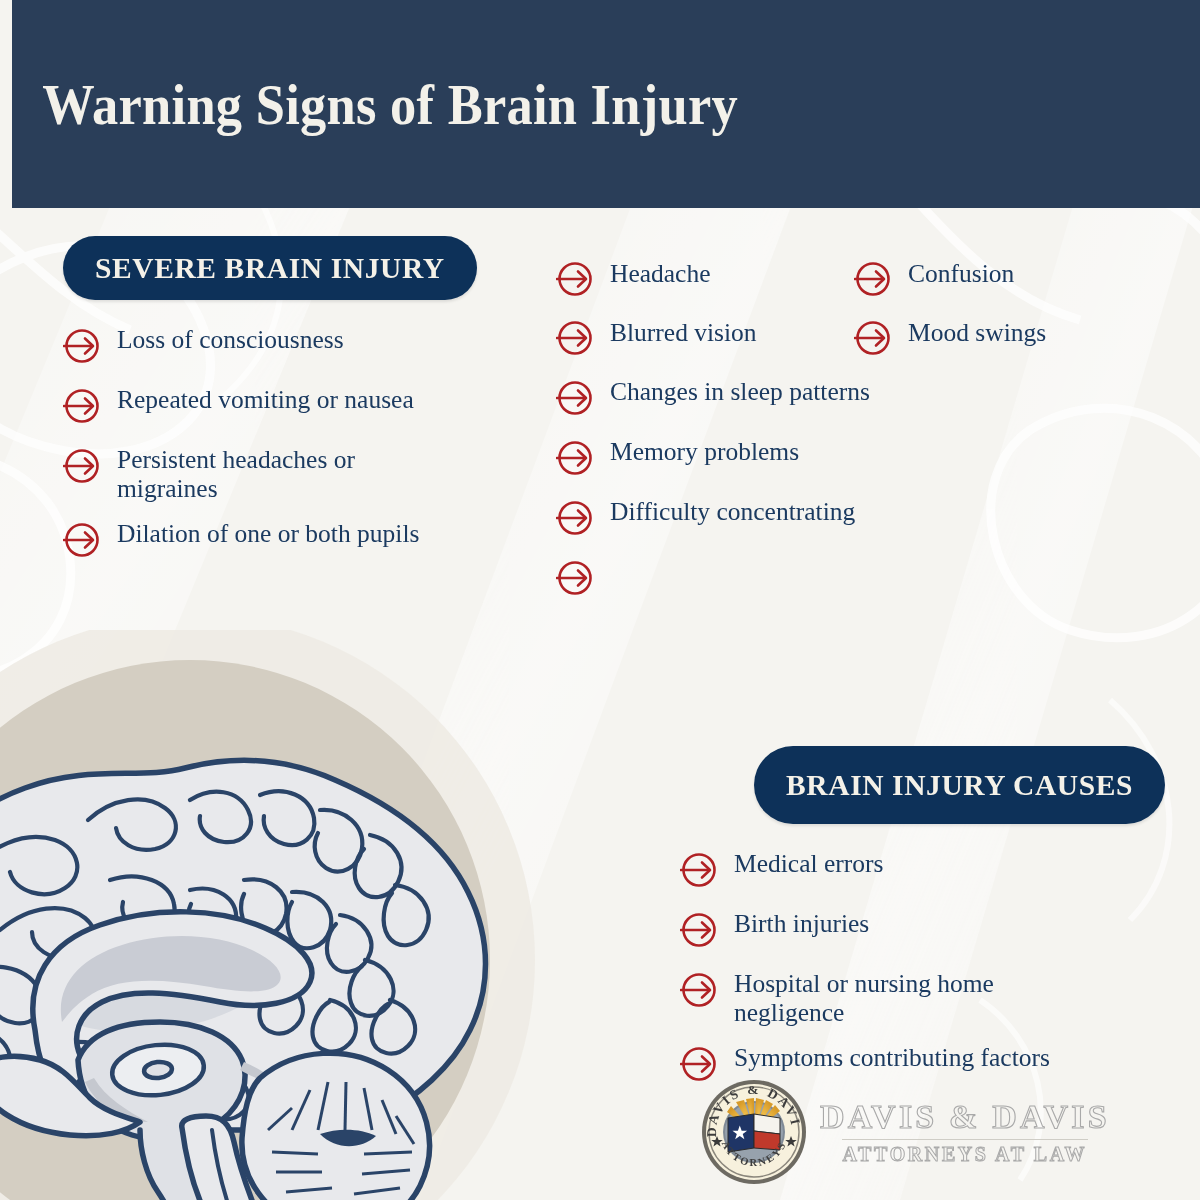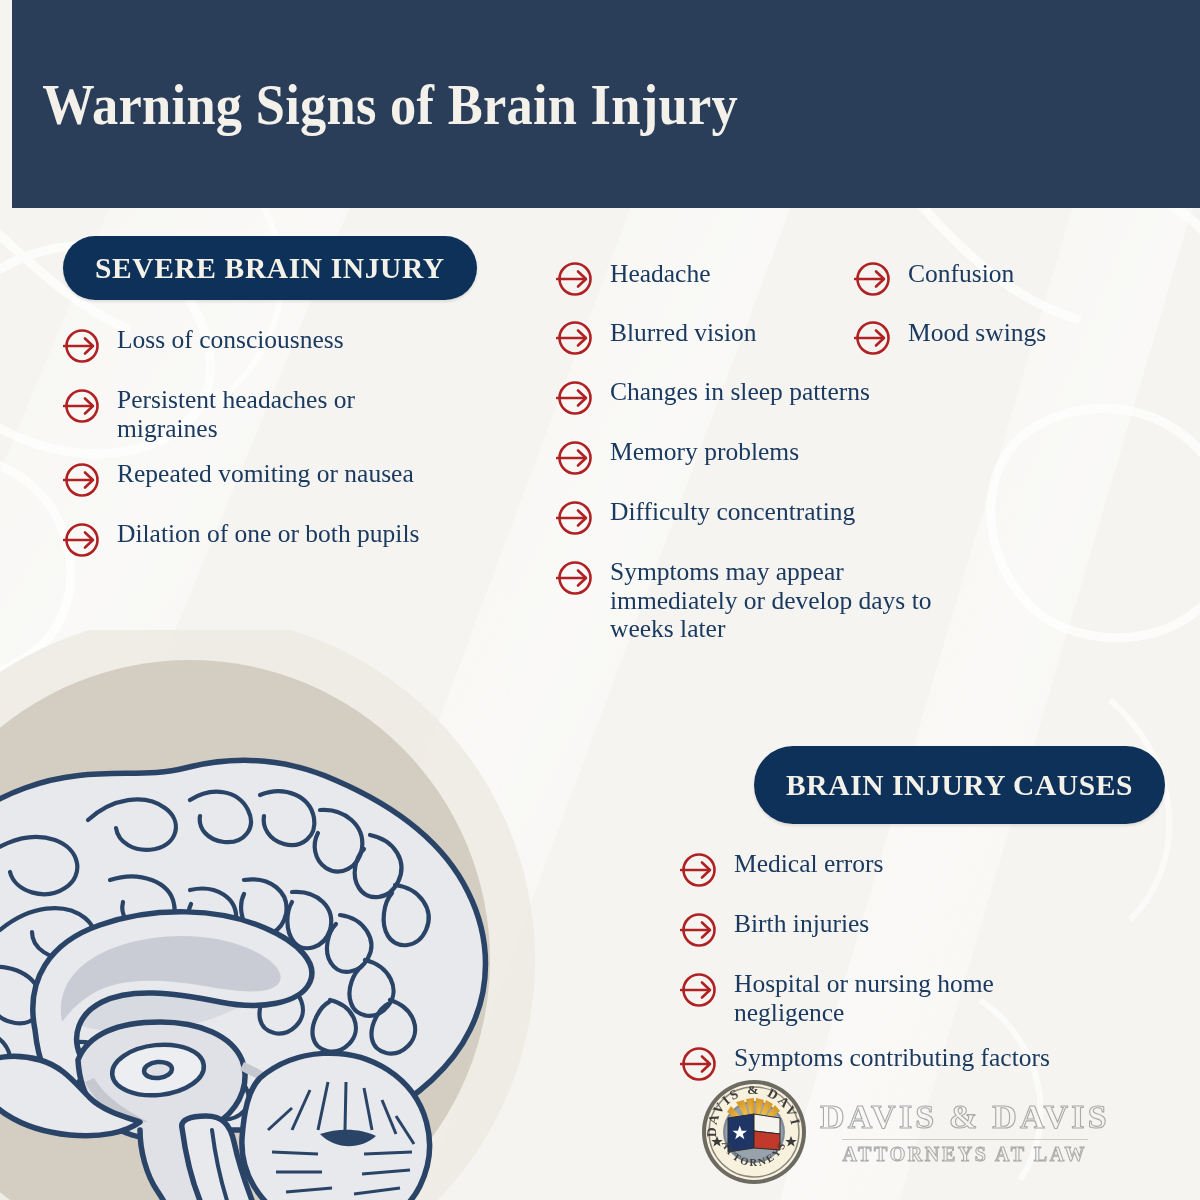--- a/index.html
+++ b/index.html
@@ -298,32 +298,32 @@
       </div>
 
       <div class="li">
         <span class="arrow-ico">
           <svg width="38" height="38" viewBox="0 0 38 38">
               <circle cx="19" cy="19" r="15.5" fill="none" stroke="#b02124" stroke-width="2.6"></circle>
               <line x1="1" y1="19" x2="29" y2="19" stroke="#b02124" stroke-width="2.6" stroke-linecap="round"></line>
               <polyline points="22,11.5 30,19 22,26.5" fill="none" stroke="#b02124" stroke-width="2.6" stroke-linecap="round" stroke-linejoin="round"></polyline>
             </svg>
         </span>
+        <span class="li-text">Repeated vomiting or nausea</span>
+      </div>
+
+      <div class="li">
+        <span class="arrow-ico">
+          <svg width="38" height="38" viewBox="0 0 38 38">
+              <circle cx="19" cy="19" r="15.5" fill="none" stroke="#b02124" stroke-width="2.6"></circle>
+              <line x1="1" y1="19" x2="29" y2="19" stroke="#b02124" stroke-width="2.6" stroke-linecap="round"></line>
+              <polyline points="22,11.5 30,19 22,26.5" fill="none" stroke="#b02124" stroke-width="2.6" stroke-linecap="round" stroke-linejoin="round"></polyline>
+            </svg>
+        </span>
         <span class="li-text" style="max-width:330px">Persistent headaches or migraines</span>
-      </div>
-
-      <div class="li">
-        <span class="arrow-ico">
-          <svg width="38" height="38" viewBox="0 0 38 38">
-              <circle cx="19" cy="19" r="15.5" fill="none" stroke="#b02124" stroke-width="2.6"></circle>
-              <line x1="1" y1="19" x2="29" y2="19" stroke="#b02124" stroke-width="2.6" stroke-linecap="round"></line>
-              <polyline points="22,11.5 30,19 22,26.5" fill="none" stroke="#b02124" stroke-width="2.6" stroke-linecap="round" stroke-linejoin="round"></polyline>
-            </svg>
-        </span>
-        <span class="li-text">Repeated vomiting or nausea</span>
       </div>
 
       <div class="li">
         <span class="arrow-ico">
           <svg width="38" height="38" viewBox="0 0 38 38">
               <circle cx="19" cy="19" r="15.5" fill="none" stroke="#b02124" stroke-width="2.6"></circle>
               <line x1="1" y1="19" x2="29" y2="19" stroke="#b02124" stroke-width="2.6" stroke-linecap="round"></line>
               <polyline points="22,11.5 30,19 22,26.5" fill="none" stroke="#b02124" stroke-width="2.6" stroke-linecap="round" stroke-linejoin="round"></polyline>
             </svg>
         </span>
@@ -415,21 +415,20 @@
         <span class="li-text">Difficulty concentrating</span>
       </div>
       <div class="li">
         <span class="arrow-ico">
           <svg width="38" height="38" viewBox="0 0 38 38">
               <circle cx="19" cy="19" r="15.5" fill="none" stroke="#b02124" stroke-width="2.6"></circle>
               <line x1="1" y1="19" x2="29" y2="19" stroke="#b02124" stroke-width="2.6" stroke-linecap="round"></line>
               <polyline points="22,11.5 30,19 22,26.5" fill="none" stroke="#b02124" stroke-width="2.6" stroke-linecap="round" stroke-linejoin="round"></polyline>
             </svg>
         </span>
-        <span class="li-text" style="max-width:360px">Symptoms may appear immediately or develop days to weeks later</span>
       </div>
     </div>
   </div>
 
   <div class="sec-causes">
     <div style="display:flex;justify-content:flex-end">
       <div class="pill pill-causes">BRAIN INJURY CAUSES</div>
     </div>
     <div class="list causes-list">
       <div class="li">

